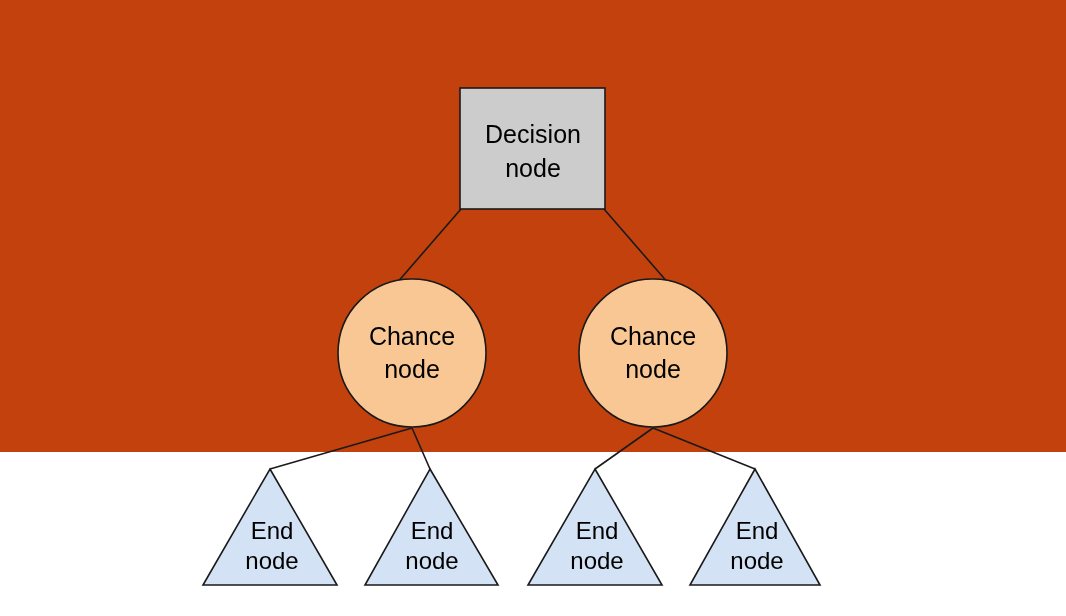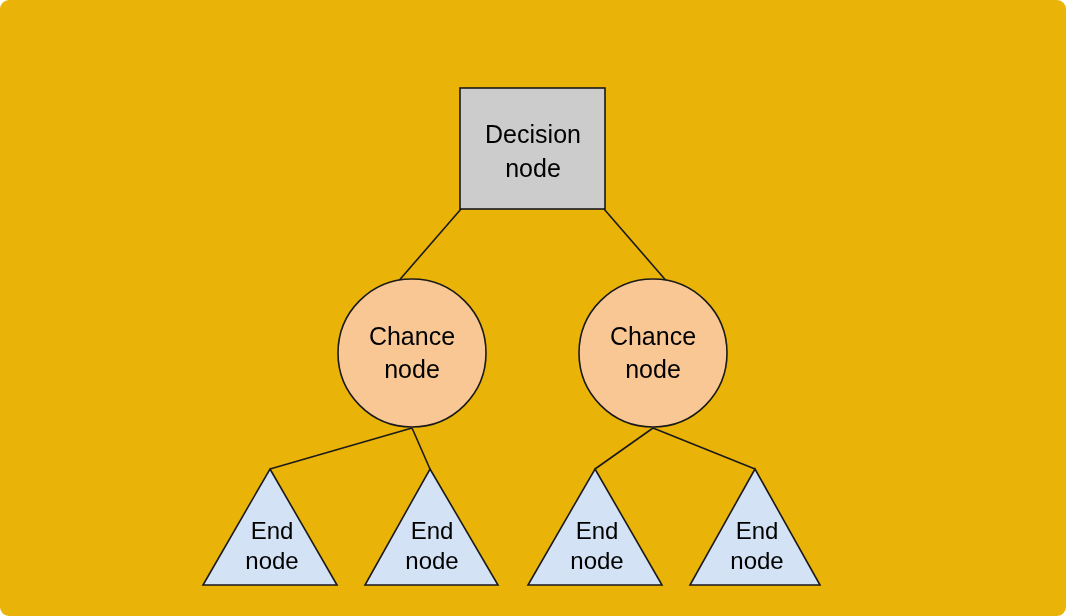--- a/index.html
+++ b/index.html
@@ -9,23 +9,22 @@
   }
   body {
     width: 1066px;
     height: 616px;
     font-family: "Liberation Sans", sans-serif;
     overflow: hidden;
   }
   #diagram-canvas {
     position: relative;
     width: 1066px;
-    height: 616px;
-    background: #eab308;
-    border-radius: 9px;
+    height: 452px;
+    background: #c2410c;
   }
   #diagram-svg {
     position: absolute;
     top: 0;
     left: 0;
     width: 1066px;
     height: 616px;
   }
   .node-shape {
     stroke: #1a1a1a;

